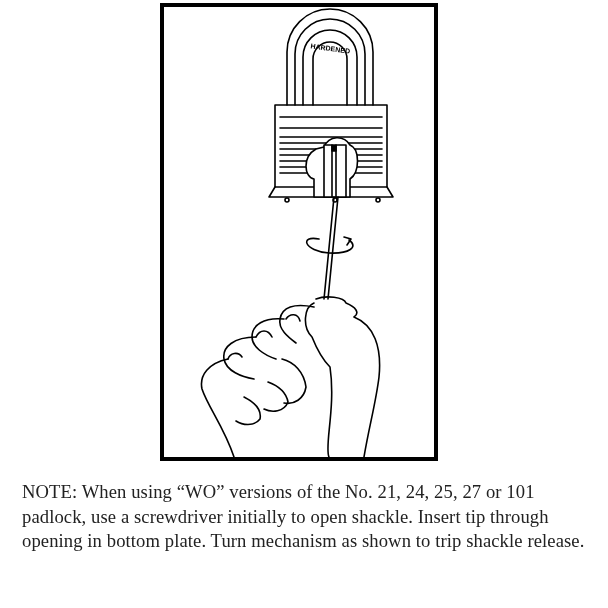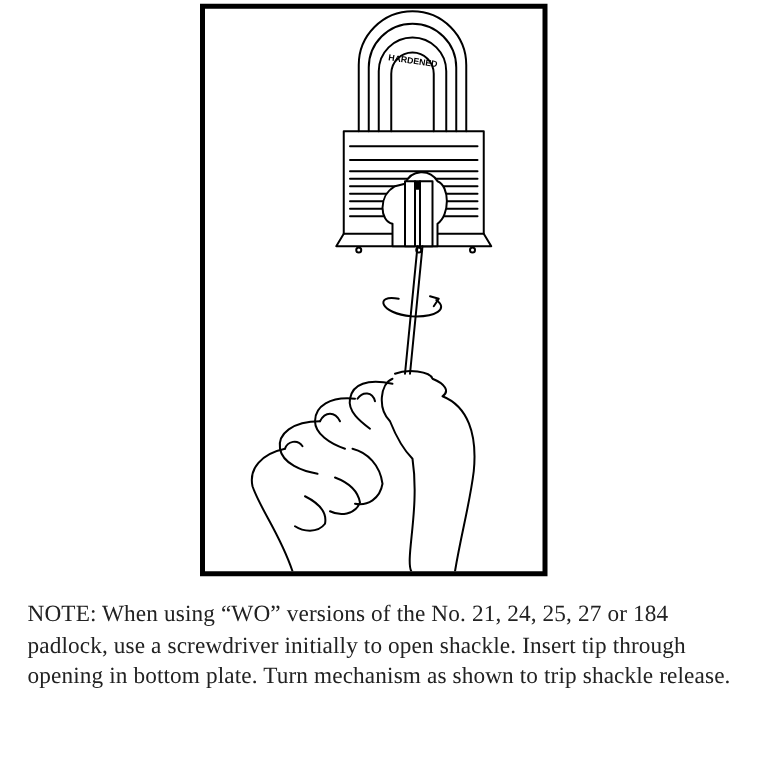--- a/index.html
+++ b/index.html
@@ -66,13 +66,13 @@
         <path d="M64 352 C66 346 74 344 78 350"></path>
         <path d="M118 352 C130 355 140 365 142 380 C140 392 130 398 120 396"></path>
         <path d="M104 375 C112 378 122 384 124 395 C120 405 108 406 100 402"></path>
         <path d="M80 390 C90 395 98 402 96 412 C90 420 78 418 72 414"></path>
       </g>
     </g>
     <text x="166" y="44" font-family="Liberation Sans, sans-serif" font-size="7" font-weight="bold" text-anchor="middle" transform="rotate(8 166 44)">HARDENED</text>
   </svg>
 </div>
 
-<div class="note">NOTE: When using “WO” versions of the No. 21, 24, 25, 27 or 184 padlock, use a screwdriver initially to open shackle. Insert tip through opening in bottom plate. Turn mechanism as shown to trip shackle release.</div>
+<div class="note">NOTE: When using “WO” versions of the No. 21, 24, 25, 27 or 101 padlock, use a screwdriver initially to open shackle. Insert tip through opening in bottom plate. Turn mechanism as shown to trip shackle release.</div>
 
 </body></html>

